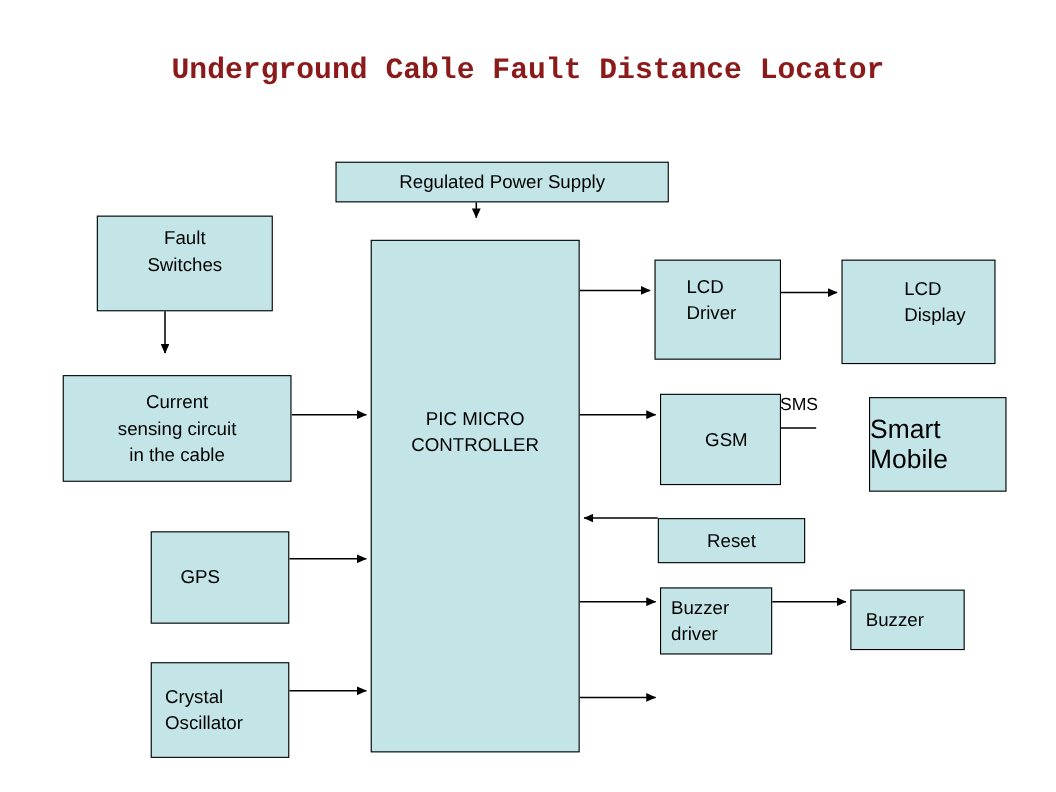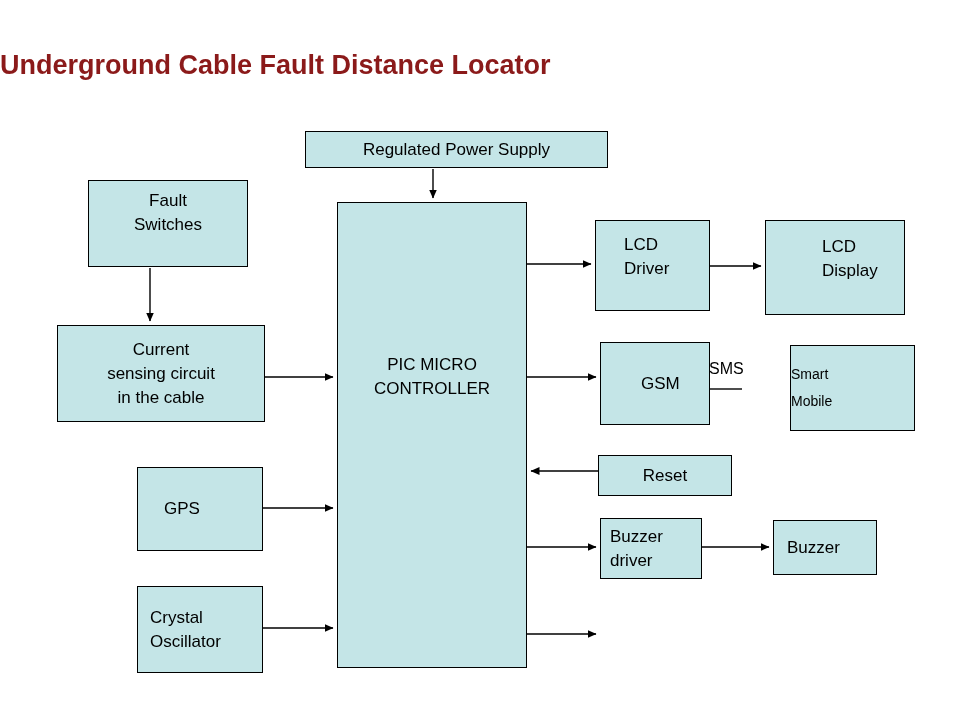--- a/index.html
+++ b/index.html
@@ -15,52 +15,53 @@
     margin:0 auto;
     background:var(--background);
     font-family:"Liberation Sans", sans-serif;
     color:#000;
     overflow:hidden;
   }
   .title{
     position:absolute;
     top:50px;left:0;width:100%;
     margin:0;
-    text-align:left;
-    font-family:Liberation Sans, sans-serif;
+    text-align:center;
+    font-family:Liberation Mono, monospace;
     font-weight:bold;
     font-size:27px;
     color:var(--title-color);
   }
   .arrows{
     position:absolute;top:0;left:0;width:960px;height:720px;
     pointer-events:none;
   }
   .block{
     position:absolute;
     background:var(--box-fill);
     border:1px solid var(--box-border);
     box-sizing:border-box;
     display:flex;
     align-items:center;
     font-size:17px;
     line-height:24px;
+    margin-top:16px;
   }
   .block-label{white-space:pre-line;display:block;width:100%;}
 
   .b-power   {left:305px;top:131px;width:303px;height:37px;justify-content:center;text-align:center;}
   .b-fault   {left:88px; top:180px;width:160px;height:87px;align-items:flex-start;padding-top:8px;justify-content:center;text-align:center;}
   .b-current {left:57px; top:325px;width:208px;height:97px;justify-content:center;text-align:center;}
   .b-gps     {left:137px;top:467px;width:126px;height:84px;padding-left:26px;}
   .b-crystal {left:137px;top:586px;width:126px;height:87px;padding-left:12px;}
   .b-pic     {left:337px;top:202px;width:190px;height:466px;align-items:flex-start;padding-top:150px;justify-content:center;text-align:center;}
   .b-lcddrv  {left:595px;top:220px;width:115px;height:91px;align-items:flex-start;padding-top:12px;padding-left:28px;}
   .b-lcddisp {left:765px;top:220px;width:140px;height:95px;align-items:flex-start;padding-top:14px;padding-left:56px;}
   .b-gsm     {left:600px;top:342px;width:110px;height:83px;padding-left:40px;}
-  .b-smart   {left:790px;top:345px;width:125px;height:86px;justify-content:center;text-align:left;font-size:14px;line-height:27px;}
+  .b-smart   {left:790px;top:345px;width:125px;height:86px;justify-content:center;text-align:left;font-size:24px;line-height:27px;}
   .b-reset   {left:598px;top:455px;width:134px;height:41px;justify-content:center;text-align:center;}
   .b-buzdrv  {left:600px;top:518px;width:102px;height:61px;padding-left:9px;}
   .b-buzzer  {left:773px;top:520px;width:104px;height:55px;padding-left:13px;}
   .b-led     {left:600px;top:610px;width:222px;height:51px;padding-left:20px;}
 
   .sms-label{
     position:absolute;
     left:709px;top:360px;
     font-size:16px;
   }

